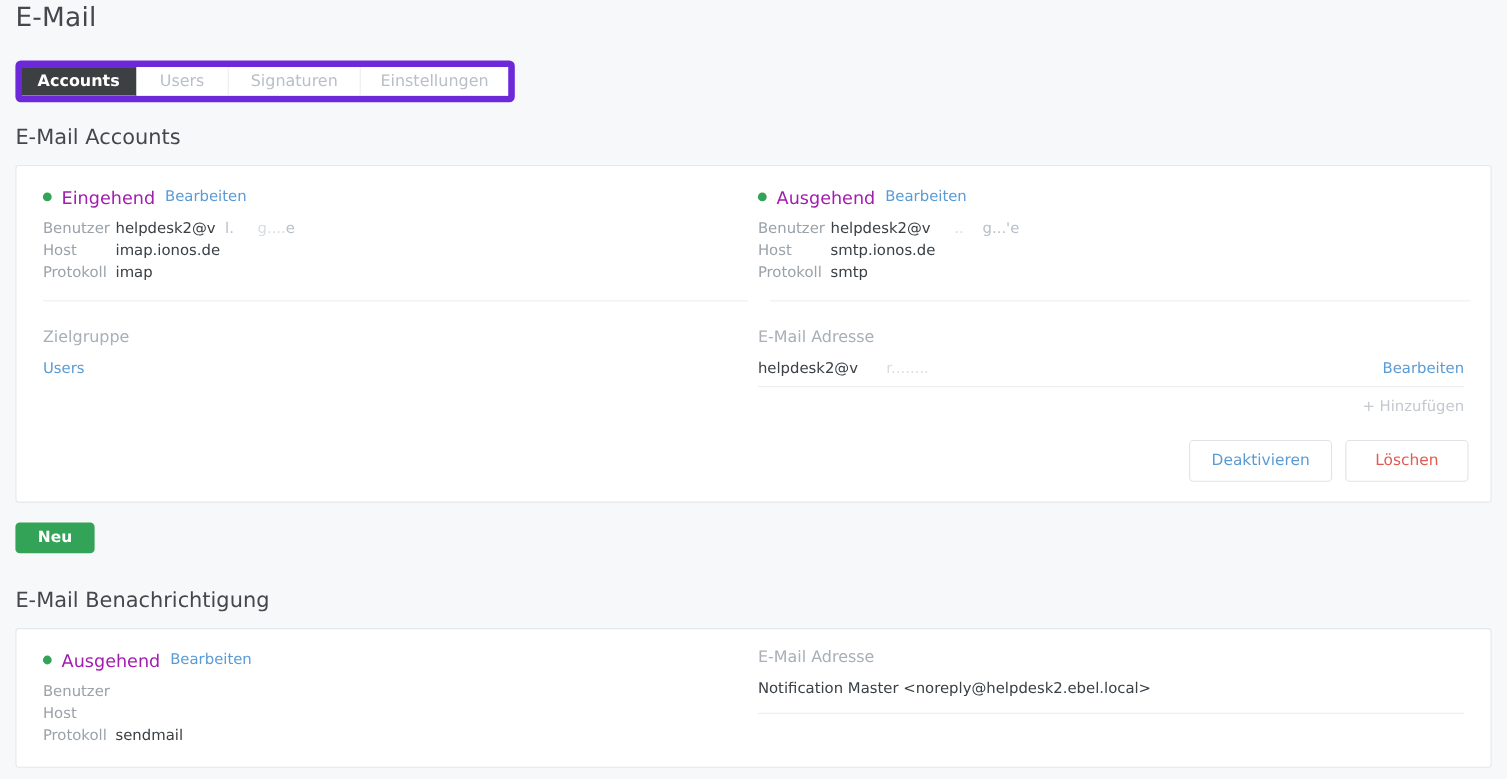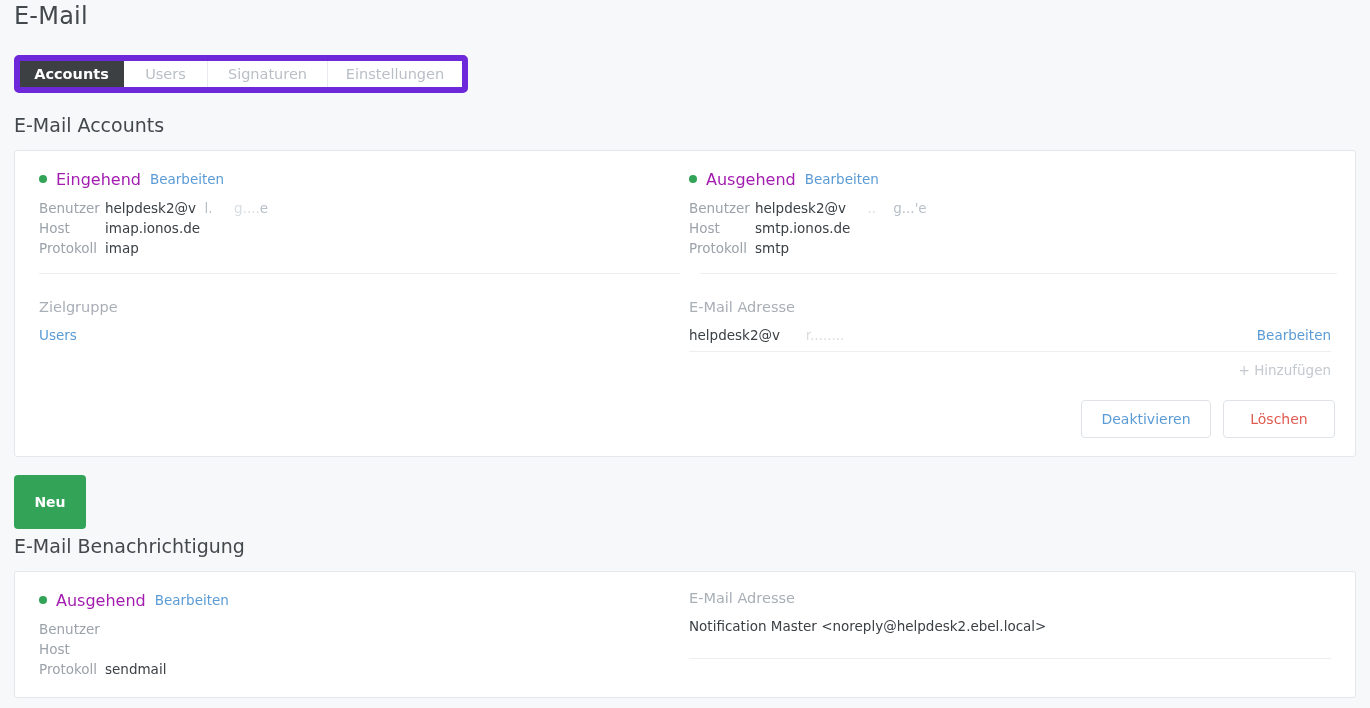--- a/index.html
+++ b/index.html
@@ -215,38 +215,38 @@
     align-items: center;
     justify-content: center;
   }
   .btn-deactivate { color: #5b9bd5; }
   .btn-delete     { color: #e05b52; min-width: 112px; }
 
   
   .btn-new {
     position: absolute;
     left: 14px; top: 475px;
-    width: 72px; height: 54px;
+    width: 72px; height: 28px;
     background: #33a457;
     color: #ffffff;
     border: none;
     border-radius: 4px;
     font-size: 14px;
     font-family: inherit;
     font-weight: 600;
     cursor: pointer;
   }
 
   
   #card-notify .col { padding-top: 18px; }
   .notify-addr {
     font-size: 13.5px;
     color: #3b4045;
     border-bottom: 1px solid #eceef1;
-    padding-bottom: 24px;
+    padding-bottom: 14px;
   }
 </style>
 </head>
 <body>
 
 <div class="page">
 
   <div class="page-title">E-Mail</div>
 
   <div class="tabbar">

